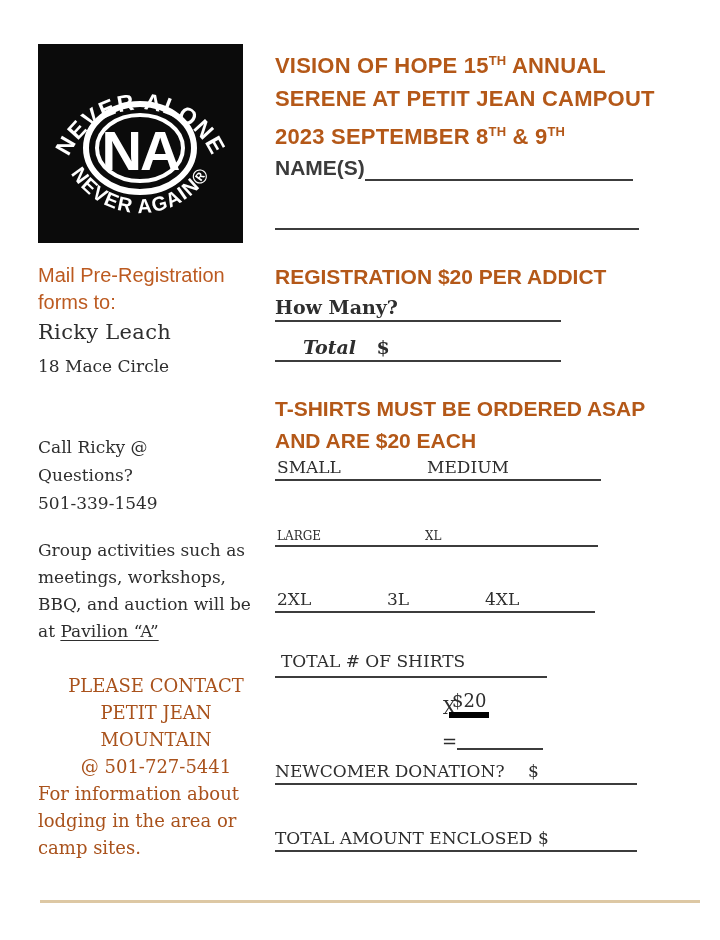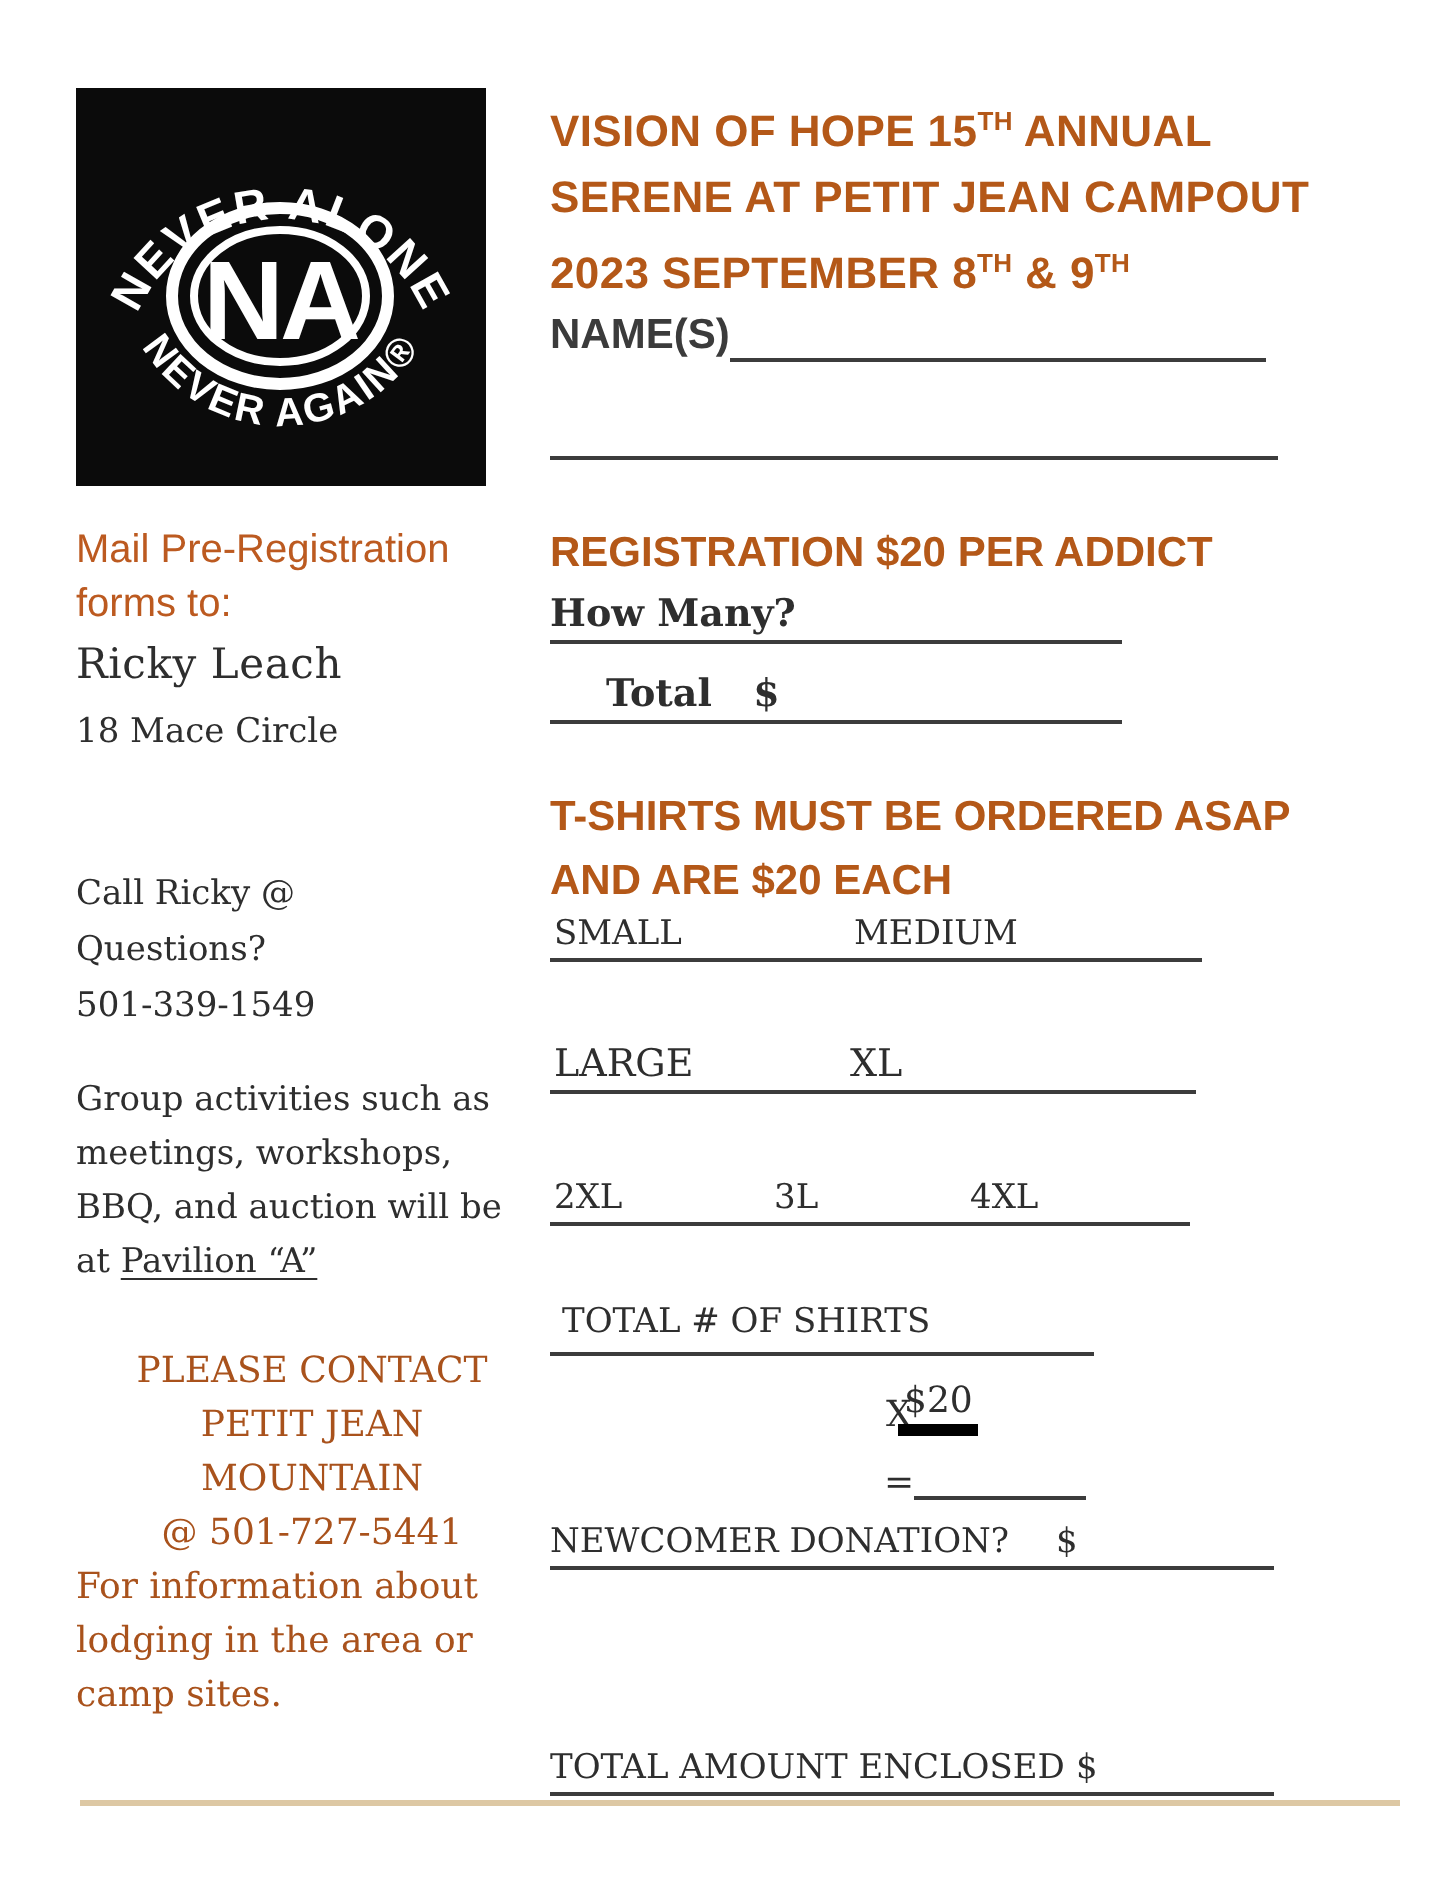--- a/index.html
+++ b/index.html
@@ -79,21 +79,21 @@
     position: absolute; left: 275px;
     border-bottom: 2px solid #3c3c3c;
     font-family: "DejaVu Serif", serif; color: #2e2e2e;
   }
   .row-howmany { top: 296px; width: 286px; height: 26px; font-weight: 700; font-size: 19px; }
   .row-total   { top: 336px; width: 286px; height: 26px; font-weight: 700; font-size: 19px; }
   .row-total .lbl { margin-left: 28px; }
   .row-total .cur { margin-left: 14px; }
 
   .row-sizes1 { top: 454px; width: 326px; height: 27px; font-size: 17px; text-align: center; }
-  .row-sizes2 { top: 520px; width: 323px; height: 27px; font-size: 19px; }
+  .row-sizes2 { top: 520px; width: 323px; height: 27px; font-size: 12px; }
   .row-sizes3 { top: 586px; width: 320px; height: 27px; font-size: 17px; }
   .size-lbl { position: absolute; bottom: 2px; }
 
   .row-shirts-total { top: 651px; width: 272px; height: 27px; font-size: 17px; }
   .row-shirts-total .lbl { margin-left: 6px; margin-top: 40px; }
 
   .times-row {
     position: absolute; left: 275px; top: 693px; width: 300px; height: 25px;
     font-family: "DejaVu Serif", serif; font-size: 18px; color: #2e2e2e;
   }
@@ -106,21 +106,21 @@
     position: absolute; left: 275px; top: 727px; width: 300px; height: 25px;
     font-family: "DejaVu Serif", serif; font-size: 18px; color: #2e2e2e;
   }
   .equals-row .eq { position: absolute; left: 167px; bottom: 0; }
   .equals-row .line {
     position: absolute; left: 182px; bottom: 2px; width: 86px;
     border-bottom: 2px solid #3c3c3c;
   }
   .row-newcomer { top: 758px; width: 362px; height: 27px; font-size: 17px; }
   .row-newcomer .cur { position: absolute; left: 253px; bottom: 2px; }
-  .row-enclosed { top: 825px; width: 362px; height: 27px; font-size: 17px; margin-top: 46px; }
+  .row-enclosed { top: 825px; width: 362px; height: 27px; font-size: 17px; }
   .row-enclosed .cur { position: absolute; left: 263px; bottom: 2px; }
   .row-label { position: absolute; left: 0; bottom: 2px; }
 
   .bottom-rule {
     position: absolute; left: 40px; top: 900px; width: 660px; height: 3px;
     background: #ddc8a4;
   }
 </style>
 </head>
 <body>
@@ -178,21 +178,21 @@
     <div>@ 501-727-5441</div>
   </div>
   <div class="notice-info">For information about lodging in the area or camp sites.</div>
 
   <div class="section-heading reg-heading">REGISTRATION $20 PER ADDICT</div>
 
   <div class="form-row row-howmany">
     <span class="row-label">How Many?</span>
   </div>
   <div class="form-row row-total">
-    <span class="row-label lbl" style="position:static;">Total</span>
+    <span class="row-label lbl" style="position:static;font-style:italic;">Total</span>
     <span class="cur">$</span>
   </div>
 
   <div class="section-heading tshirt-heading">
     <div>T-SHIRTS MUST BE ORDERED ASAP</div>
     <div>AND ARE $20 EACH</div>
   </div>
 
   <div class="form-row row-sizes1">
     <span class="size-lbl" style="left:2px;">SMALL</span>

